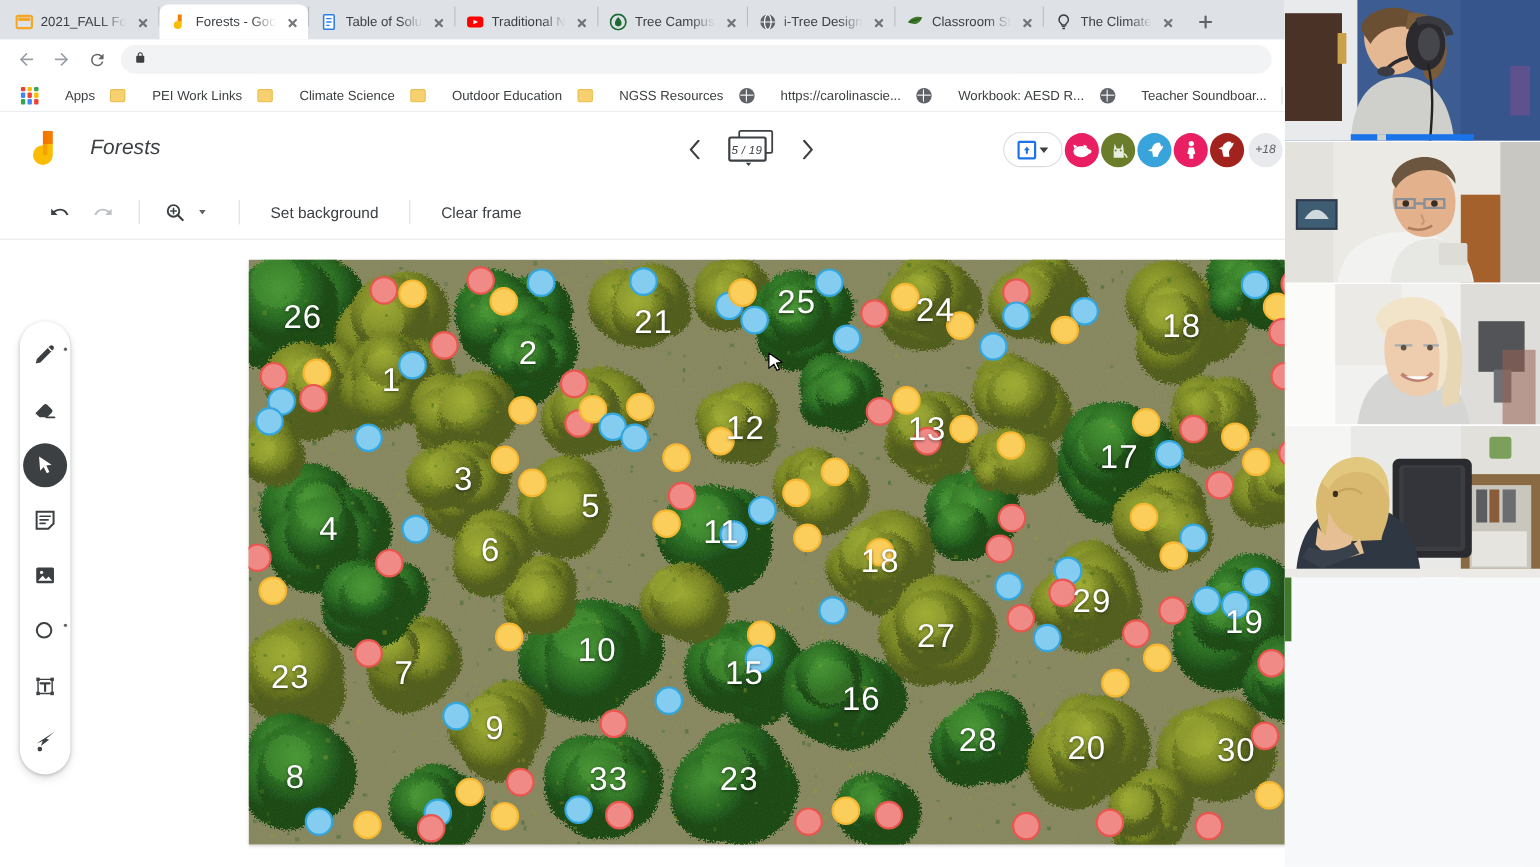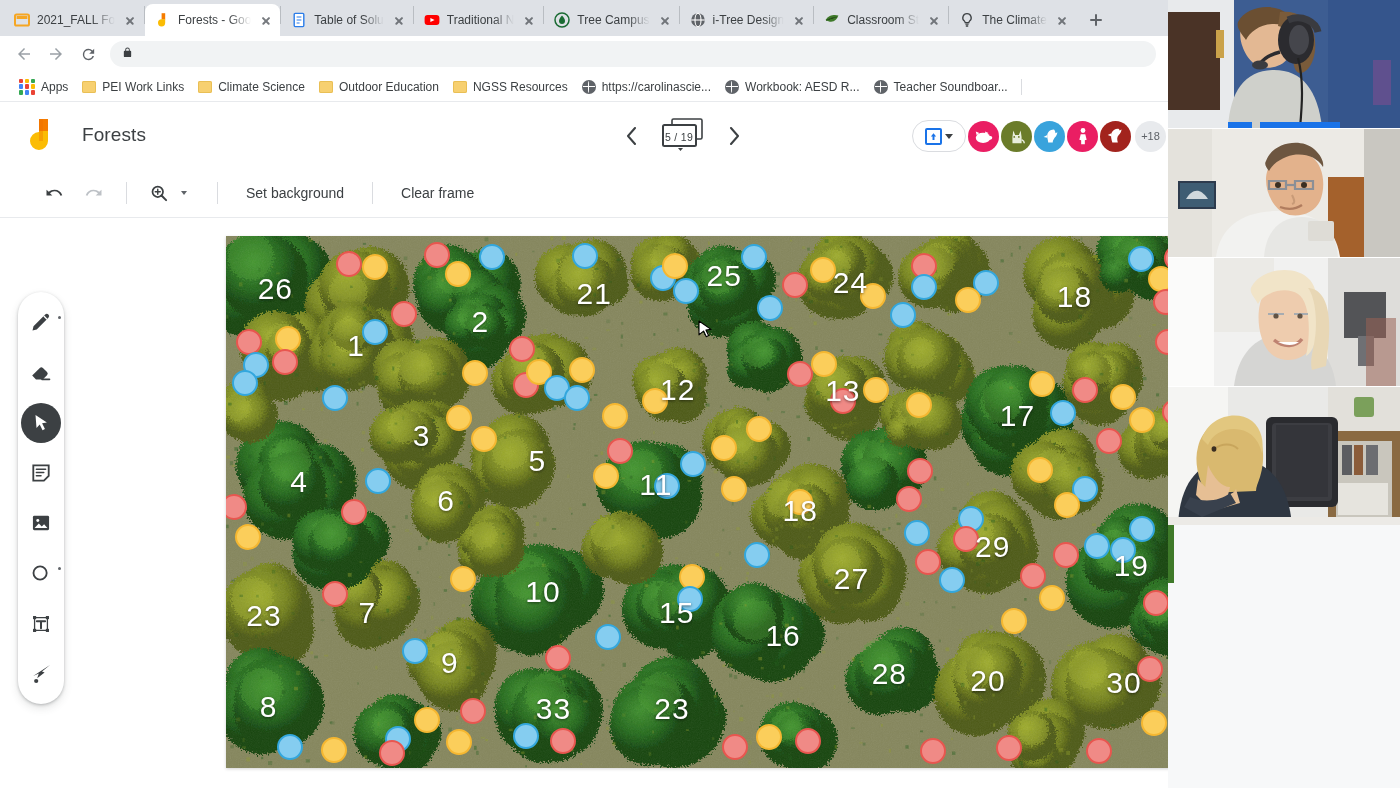--- a/index.html
+++ b/index.html
@@ -50,38 +50,38 @@
   .arrowglyph.dim { color:#bdc1c6; }
   #omnibox {
     flex:1; height:26px; background:#f1f3f4; border-radius:13px; margin-left:6px; margin-right:4px;
     display:flex; align-items:center; padding:0 12px; gap:8px; font-size:13px; color:#202124;
   }
   #omnibox .lock { flex:0 0 11px; }
   #urltext { white-space:nowrap; overflow:hidden; }
 
   #bookmarks { position:absolute; left:0; top:72px; width:1168px; height:30px; background:#fff;
                display:flex; align-items:center; gap:0; padding:0 8px; border-bottom:1px solid #e8eaed;}
-  .bm { display:flex; align-items:center; gap:6px; padding:3px 7px; font-size:12px; color:#3c4043;
+  .bm { display:flex; align-items:center; gap:24px; padding:3px 7px; font-size:12px; color:#3c4043;
         white-space:nowrap; border-radius:4px; }
   .bm .folder { width:14px; height:12px; background:#f7d070; border-radius:2px; flex:0 0 14px;
                 box-shadow: inset 0 0 0 1px #e9bf55; }
   .bm .globe { width:14px; height:14px; border-radius:50%; background:#5f6368; flex:0 0 14px; position:relative; }
   .bm .globe:before { content:""; position:absolute; left:1px; top:6px; width:12px; height:1.2px; background:#fff; }
   .bm .globe:after { content:""; position:absolute; left:6px; top:1px; width:1.2px; height:12px; background:#fff;
                      border-radius:50%/4px; box-shadow:none; }
   #appsgrid { width:16px; height:16px; display:grid; grid-template-columns:repeat(3,1fr);
               grid-template-rows:repeat(3,1fr); gap:1.5px; flex:0 0 16px; margin-left:4px;}
   #appsgrid i { display:block; border-radius:1px; }
   .bmsep { width:1px; height:16px; background:#dadce0; margin:0 6px; flex:0 0 1px; }
 
   
   #jam { position:absolute; left:0; top:102px; width:1168px; height:686px; background:#fff; }
 
   #jamheader { position:absolute; left:0; top:0; width:1168px; height:66px; background:#fff;
-               display:flex; align-items:center; padding:0 18px; }
+               display:flex; align-items:center; padding:0 18px;font-style:italic; }
   #jamlogo { width:30px; height:34px; position:relative; flex:0 0 30px; margin-left:8px; }
   #jamtitle { font-size:19px; color:#3c4043; margin-left:26px; letter-spacing:.1px; }
 
   #framenav { position:absolute; left:614px; top:14px; width:190px; height:40px;
               display:flex; align-items:center; gap:4px; }
   .chev { width:34px; height:34px; display:flex; align-items:center; justify-content:center;
           font-size:19px; color:#3c4043; border-radius:50%; }
   #framebox { width:62px; height:40px; position:relative; display:flex; align-items:center; justify-content:center; }
   #framecount { font-size:10.5px; color:#3c4043; letter-spacing:.3px; }
 

